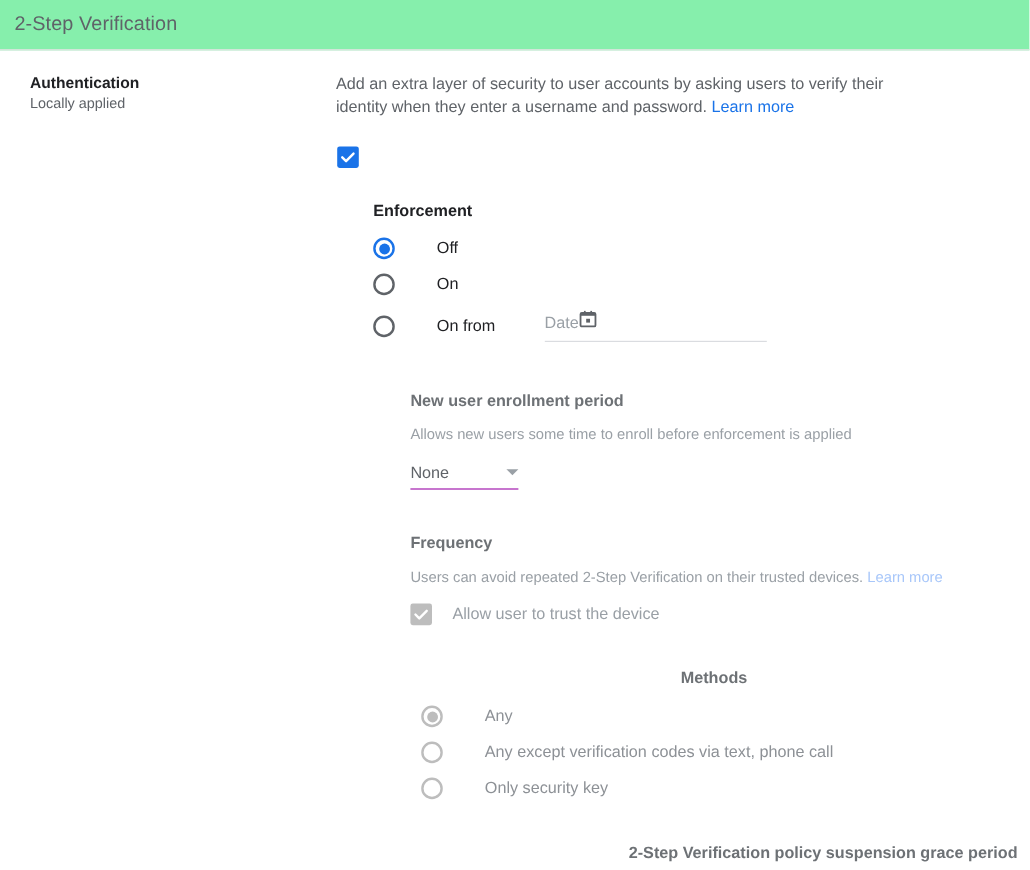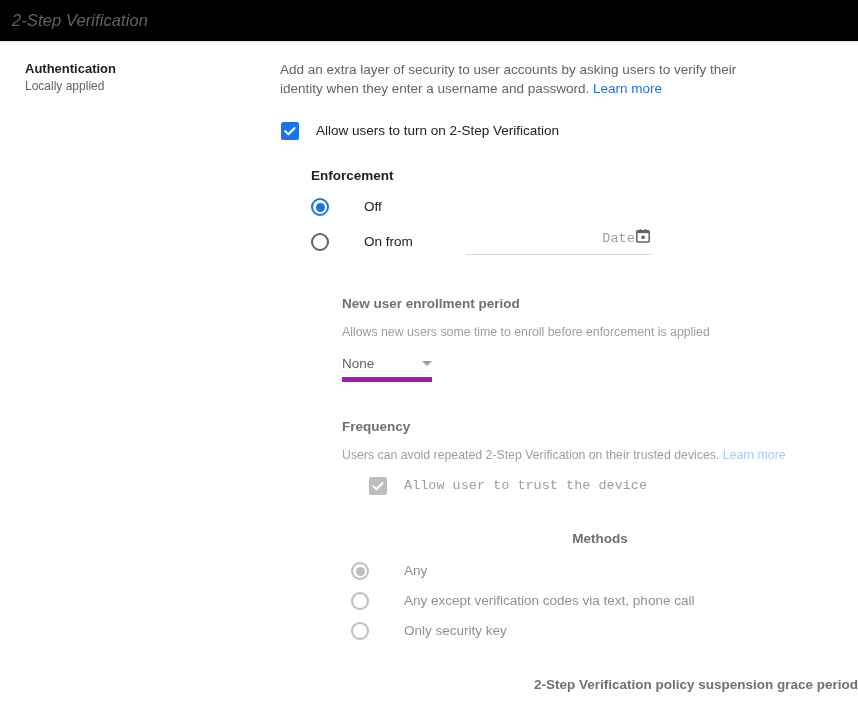--- a/index.html
+++ b/index.html
@@ -13,26 +13,25 @@
     background: #ffffff;
     font-family: "Liberation Sans", sans-serif;
     color: #202124;
     overflow: hidden;
     position: relative;
   }
 
   
   .page-header {
     height: 42px;
-    background: #000000;
+    background: #86efac;
     border-bottom: 1px solid #e4e4e4;
     display: flex;
     align-items: center;
     box-sizing: border-box;
-    font-style: italic;
   }
   .page-header .title {
     font-size: 16.5px;
     color: #5f6368;
     padding-left: 12px;
     letter-spacing: .1px;
   }
 
   
   .content {
@@ -54,21 +53,21 @@
   }
   .section-sub {
     font-size: 12px;
     color: #5f6368;
     line-height: 17px;
     margin-top: 1px;
   }
 
   .right-col {
     flex: 1 1 auto;
-    padding-right: 0;
+    padding-right: 10px;
     position: relative;
   }
 
   .intro {
     font-size: 13.5px;
     line-height: 19px;
     color: #5f6368;
     width: 480px;
     margin-top: 0px;
   }
@@ -164,44 +163,43 @@
     font-size: 12.3px;
     color: #9aa0a6;
     line-height: 17px;
     margin-top: 11px;
   }
   .radio-row { display: flex; align-items: center; margin-top: 13px; gap: 21px; }
   .radio-row.tight { margin-top: 12px; }
 
   
   .date-field {
-    margin-left: 32px;
+    margin-left: 20px;
     width: 185px;
     border-bottom: 1px solid #dadce0;
     display: flex;
     align-items: center;
-    justify-content: flex-end;
+    justify-content: flex-start;
     padding-bottom: 5px;
     box-sizing: border-box;
-    font-family: Liberation Mono, monospace;
   }
   .date-field .ph {
     font-size: 13.5px;
     color: #9aa0a6;
   }
 
   
   .sub-block { margin-left: 62px; }
   .sub-block.deeper { margin-left: 92px; }
 
   
   .select {
     margin-top: 15px;
     width: 90px;
-    border-bottom: 5px solid #a21caf;
+    border-bottom: 1px solid #a21caf;
     display: flex;
     align-items: center;
     justify-content: space-between;
     padding-bottom: 6px;
   }
   .select .val {
     font-size: 13.5px;
     color: #5f6368;
   }
   .caret {
@@ -230,33 +228,36 @@
     <div class="intro">
       <span>Add an extra layer of security to user accounts by asking users to verify their identity when they enter a username and password. </span><a href="#" class="link">Learn more</a>
     </div>
 
     <div class="row allow-row">
       <span class="cb">
         <svg width="14" height="14" viewBox="0 0 14 14">
           <path d="M2.2 7.1 L5.4 10.3 L11.6 4.0" fill="none" stroke="#ffffff" stroke-width="2" stroke-linecap="round" stroke-linejoin="round"></path>
         </svg>
       </span>
-      <span class="cb-label">Allow users to turn on 2-Step Verification</span>
     </div>
 
     <div class="enforcement">
       <div class="block-title">Enforcement</div>
 
       <div class="radio-row">
         <span class="radio checked">
             <span class="dot"></span>
           </span>
         <span class="radio-label">Off</span>
       </div>
 
+      <div class="radio-row tight">
+        <span class="radio"></span>
+        <span class="radio-label">On</span>
+      </div>
 
       <div class="radio-row tight">
         <span class="radio"></span>
         <span class="radio-label">On from</span>
         <span class="date-field">
           <span class="ph">Date</span>
           <span>
             <svg width="16" height="16" viewBox="0 0 18 18">
               <rect x="2" y="3.2" width="14" height="12.6" rx="1.2" fill="none" stroke="#5f6368" stroke-width="1.7"></rect>
               <rect x="2" y="3.2" width="14" height="2.6" fill="#5f6368"></rect>
@@ -276,21 +277,21 @@
         <span class="val">None</span>
         <span class="caret"></span>
       </div>
     </div>
 
     <div class="sub-block" style="margin-top:36px;">
       <div class="block-title muted">Frequency</div>
       <div class="block-desc">
         <span>Users can avoid repeated 2-Step Verification on their trusted devices. </span><a href="#" class="link disabled">Learn more</a>
       </div>
-      <div class="row" style="margin-top:13px; margin-left:27px;font-family:Liberation Mono, monospace;">
+      <div class="row" style="margin-top:13px; margin-left:0;">
         <span class="cb disabled">
           <svg width="14" height="14" viewBox="0 0 14 14">
             <path d="M2.2 7.1 L5.4 10.3 L11.6 4.0" fill="none" stroke="#ffffff" stroke-width="2" stroke-linecap="round" stroke-linejoin="round"></path>
           </svg>
         </span>
         <span class="cb-label muted">Allow user to trust the device</span>
       </div>
     </div>
 
     <div class="sub-block" style="margin-top:35px;text-align:center;">

